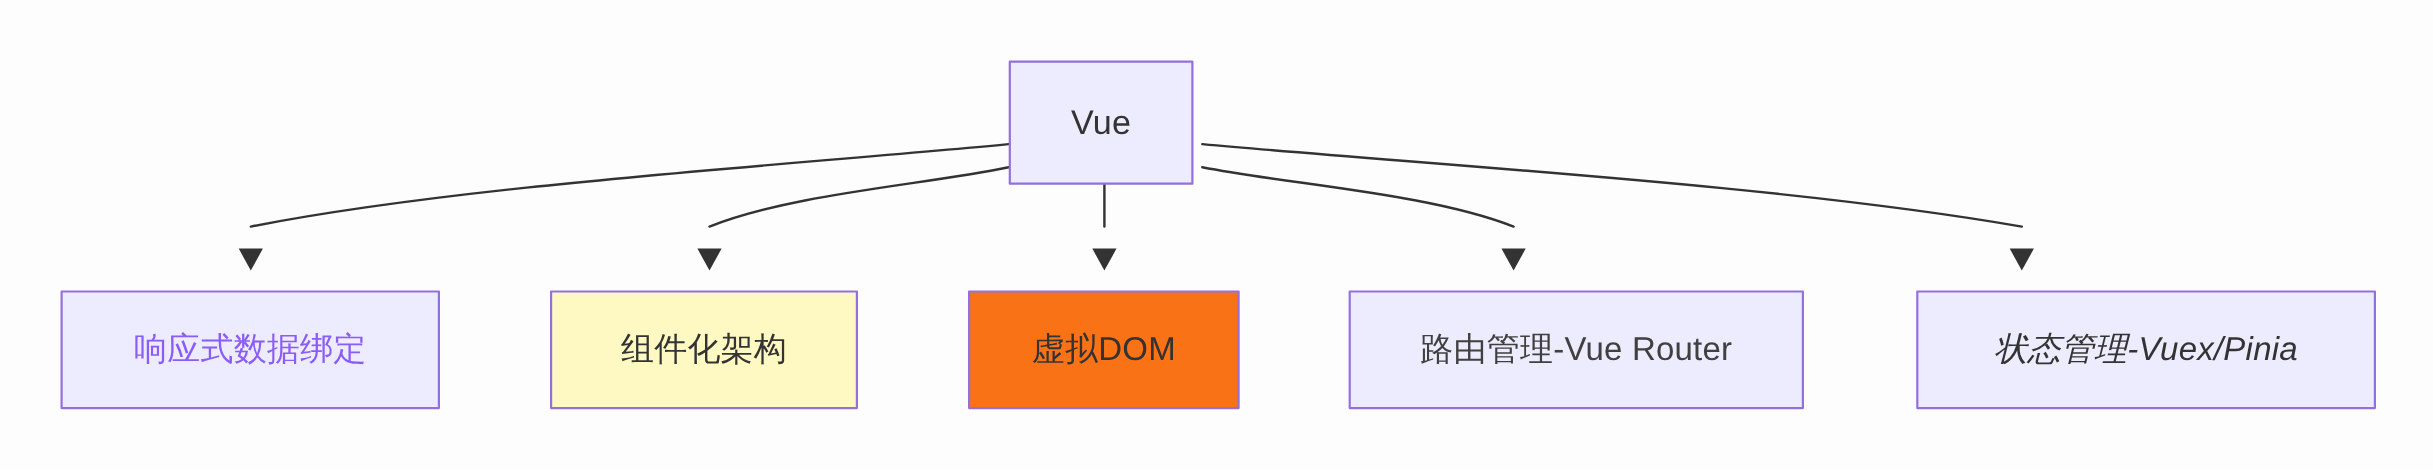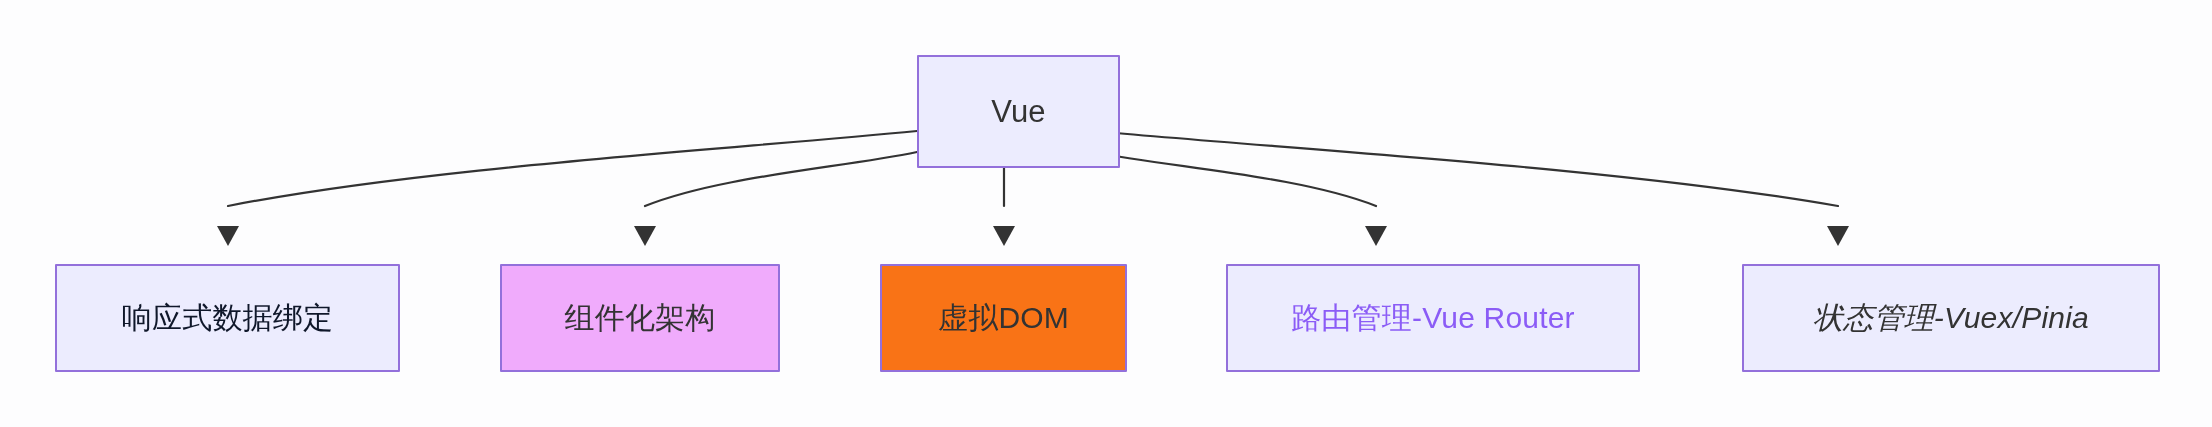--- a/index.html
+++ b/index.html
@@ -62,35 +62,35 @@
       </g>
     <g id="edge-arrows">
         <polygon points="217,226 239,226 228,246" fill="#333333"></polygon>
         <polygon points="634,226 656,226 645,246" fill="#333333"></polygon>
         <polygon points="993,226 1015,226 1004,246" fill="#333333"></polygon>
         <polygon points="1365,226 1387,226 1376,246" fill="#333333"></polygon>
         <polygon points="1827,226 1849,226 1838,246" fill="#333333"></polygon>
       </g>
   </svg>
 
-  <div class="node node-root" id="node-root" style="left: 917px; top: 55px; width: 203px; height: 113px; background: rgb(236, 236, 254); border-color: rgb(147, 112, 219);">
+  <div class="node node-root" id="node-root" style="left: 917px; top: 55px; width: 168px; height: 113px; background: rgb(236, 236, 254); border-color: rgb(147, 112, 219);">
     <span class="node-label" style="color: rgb(51, 51, 51);">Vue</span>
   </div>
 
   <div id="leaf-nodes">
       <div class="node" style="left: 55px; top: 264px; width: 345px; height: 108px; background: rgb(236, 236, 254); border-color: rgb(147, 112, 219);">
-        <span class="node-label" style="color: #0f172a;">响应式数据绑定</span>
+        <span class="node-label" style="color: #8b5cf6;">响应式数据绑定</span>
       </div>
-      <div class="node" style="left: 500px; top: 264px; width: 280px; height: 108px; background: #f0abfc; border-color: rgb(147, 112, 219);">
+      <div class="node" style="left: 500px; top: 264px; width: 280px; height: 108px; background: #fef9c3; border-color: rgb(147, 112, 219);">
         <span class="node-label" style="color: rgb(51, 51, 51);">组件化架构</span>
       </div>
       <div class="node" style="left: 880px; top: 264px; width: 247px; height: 108px; background: #f97316; border-color: rgb(147, 112, 219);">
         <span class="node-label" style="color: rgb(51, 51, 51);">虚拟DOM</span>
       </div>
       <div class="node" style="left: 1226px; top: 264px; width: 414px; height: 108px; background: rgb(236, 236, 254); border-color: rgb(147, 112, 219);">
-        <span class="node-label" style="color: #8b5cf6;">路由管理-Vue Router</span>
+        <span class="node-label" style="color: #404040;">路由管理-Vue Router</span>
       </div>
       <div class="node" style="left: 1742px; top: 264px; width: 418px; height: 108px; background: rgb(236, 236, 254); border-color: rgb(147, 112, 219); font-style: italic;">
         <span class="node-label" style="color: rgb(51, 51, 51);">状态管理-Vuex/Pinia</span>
       </div>
     </div>
 
 </div>
 
 </body></html>

